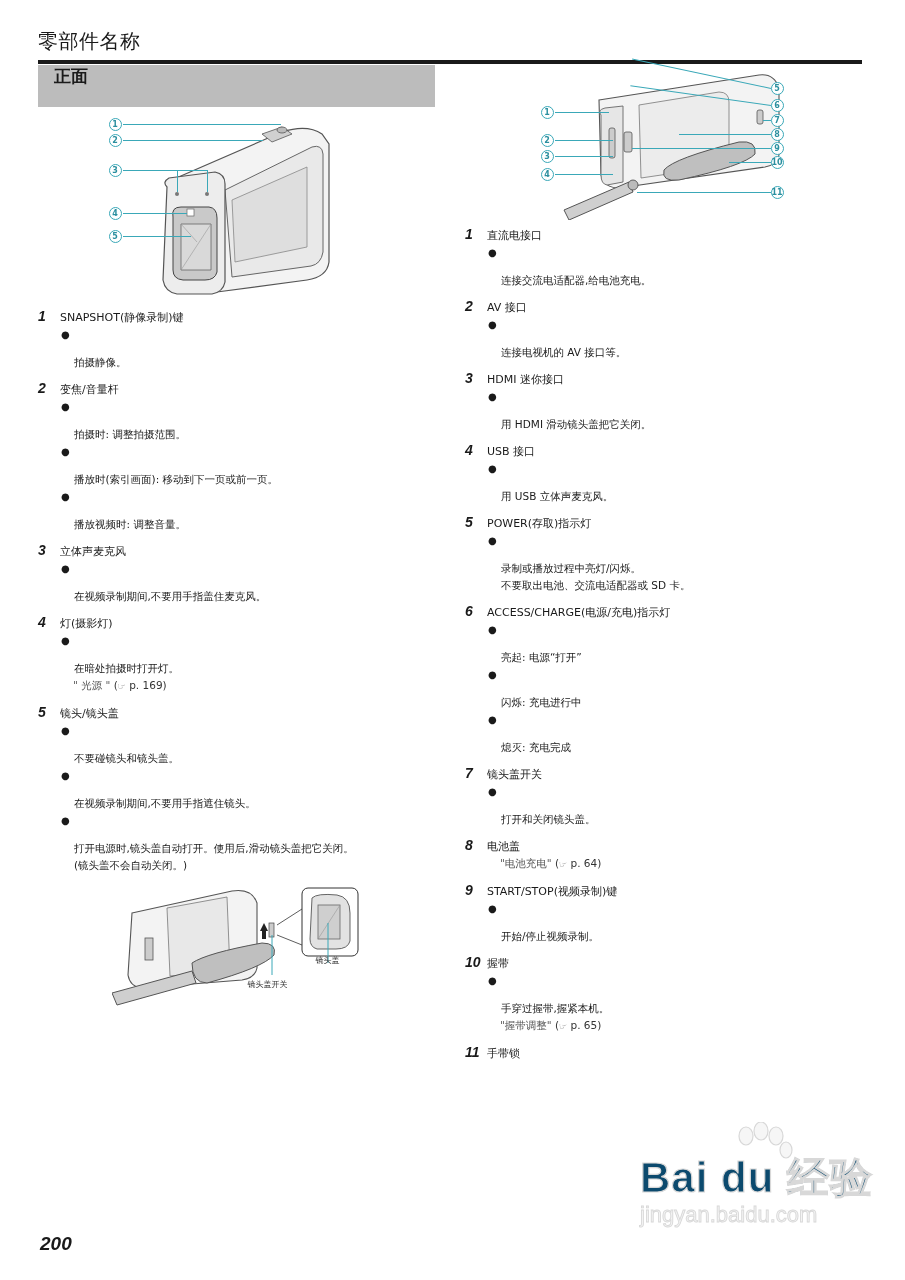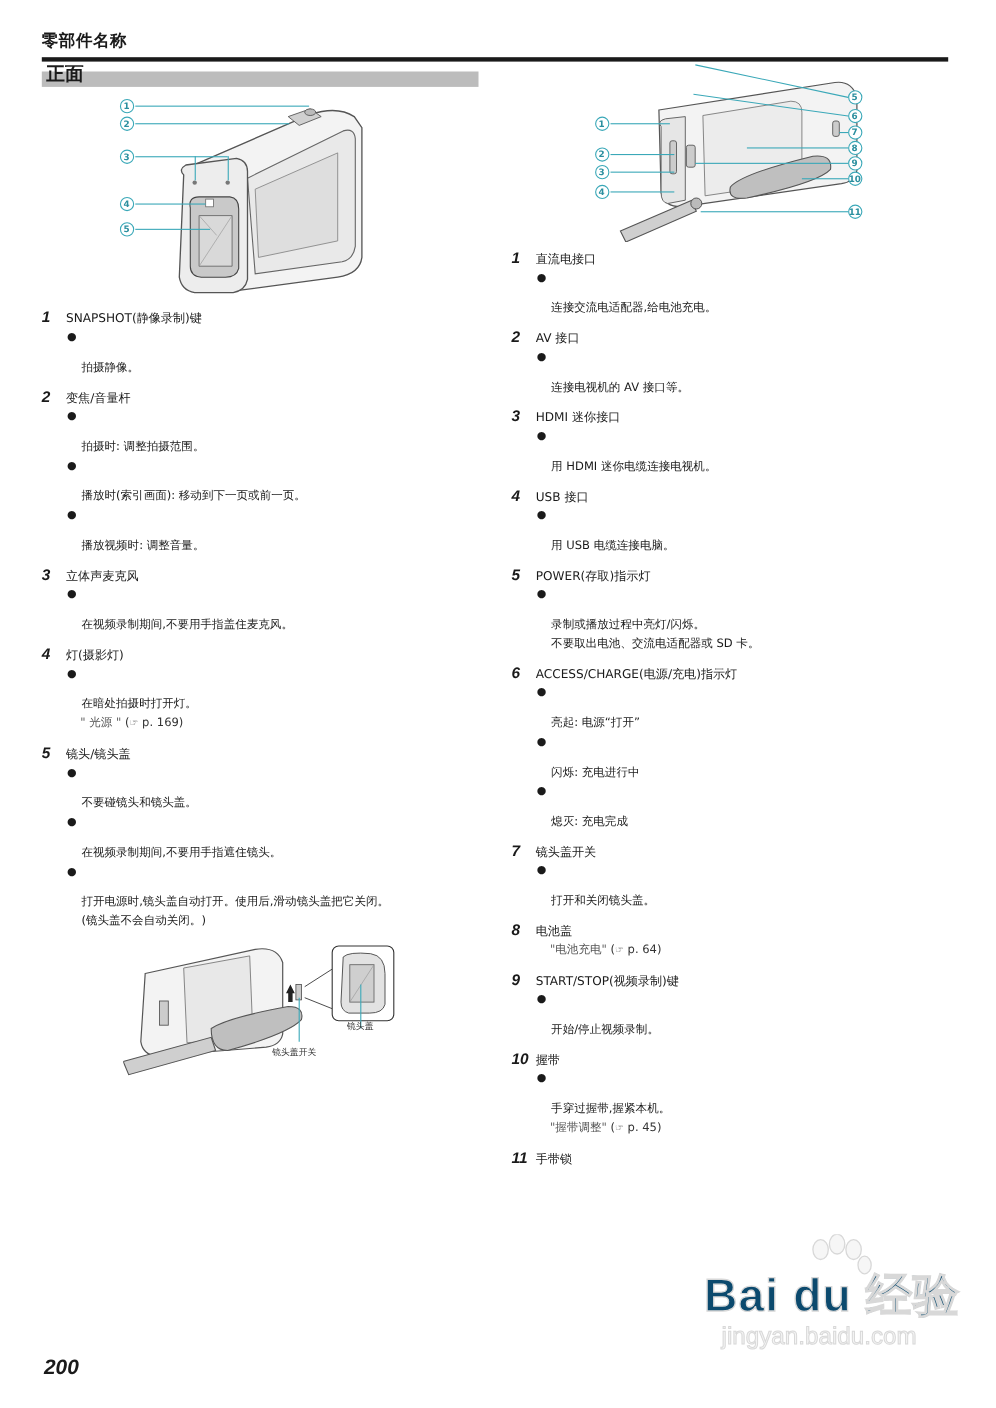--- a/index.html
+++ b/index.html
@@ -1,25 +1,25 @@
 <!DOCTYPE html>
 <html><head>
 <meta charset="utf-8">
 <style>
   html, body { margin: 0; padding: 0; background: #ffffff; }
   body { width: 905px; height: 1280px; position: relative; overflow: hidden;
          font-family: "DejaVu Sans", "Liberation Sans", sans-serif; color: #1a1a1a; }
   .page-header { position: absolute; left: 38px; top: 28px; width: 824px; }
-  .page-header .title { font-size: 15px; font-weight: bold; letter-spacing: 0.5px; }
+  .page-header .title { font-size: 20px; font-weight: normal; letter-spacing: 0.5px; }
   .page-header .rule { margin-top: 5px; height: 4px; background: #1a1a1a; }
 
   .column { position: absolute; top: 65px; width: 397px; }
   .column.left { left: 38px; }
   .column.right { left: 465px; }
-  .section-bar { height: 14px; background: #bcbcbc; display: flex; align-items: flex-end; padding-left: 4px; }
+  .section-bar { height: 42px; background: #bcbcbc; display: flex; align-items: flex-start; padding-left: 16px; }
   .section-bar span { font-size: 17px; font-weight: bold; color: #1a1a1a; }
 
   .figure { position: relative; margin: 0 auto; }
   .items { margin-top: 8px; }
   .item { margin-bottom: 9px; }
   .item-head { display: flex; align-items: baseline; font-size: 11px; line-height: 16px; }
   .item-num { font-family: "Liberation Sans", sans-serif; font-style: italic; font-weight: bold; font-size: 14px; width: 22px; flex: none; }
   .bullet { display: flex; font-size: 10.5px; line-height: 17px; padding-left: 23px; }
   .bullet .dot { width: 13px; flex: none; font-size: 10px; }
   .bullet .txt { white-space: pre-line; margin-top: 28px; }
@@ -31,21 +31,21 @@
              font-size: 8px; line-height: 11px; text-align: center; color: #2b8f9f; background: #fff; font-weight: bold; }
   .leader { position: absolute; height: 1.2px; background: #3aa8b8; }
   .vleader { position: absolute; width: 1.2px; background: #3aa8b8; }
 
   .page-number { position: absolute; left: 40px; top: 1233px; font-family: "Liberation Sans", sans-serif;
                  font-style: italic; font-weight: bold; font-size: 19px; }
   .watermark { position: absolute; left: 640px; top: 1150px; width: 240px; height: 110px; color: #e6e6e6; }
   .watermark .brand { font-family: "Liberation Sans", sans-serif; font-size: 42px; font-weight: bold;
                       color: #0c4a6e; -webkit-text-stroke: 1.2px #d8d8d8; letter-spacing: 1px; }
   .watermark .url { font-family: "Liberation Sans", sans-serif; font-size: 22px; color: #f4f4f4;
-                    -webkit-text-stroke: 0.9px #d8d8d8; margin-top: -4px; margin-left: 16px; }
+                    -webkit-text-stroke: 0.9px #d8d8d8; margin-top: -4px; }
   .fig-label { position: absolute; font-size: 8px; color: #333; }
 </style>
 </head>
 <body>
 
 <div class="page-header">
   <div class="title">零部件名称</div>
   <div class="rule"></div>
 </div>
 
@@ -238,31 +238,31 @@
           <span class="txt">连接电视机的 AV 接口等。</span>
         </div>
     </div>
     <div class="item">
       <div class="item-head">
           <span class="item-num">3</span>
           <span>HDMI 迷你接口</span>
         </div>
       <div class="bullet">
           <span class="dot">●</span>
-          <span class="txt">用 HDMI 迷你电缆连接电视机。</span>
+          <span class="txt">用 HDMI 滑动镜头盖把它关闭。</span>
         </div>
     </div>
     <div class="item">
       <div class="item-head">
           <span class="item-num">4</span>
           <span>USB 接口</span>
         </div>
       <div class="bullet">
           <span class="dot">●</span>
-          <span class="txt">用 USB 电缆连接电脑。</span>
+          <span class="txt">用 USB 立体声麦克风。</span>
         </div>
     </div>
     <div class="item">
       <div class="item-head">
           <span class="item-num">5</span>
           <span>POWER(存取)指示灯</span>
         </div>
       <div class="bullet">
           <span class="dot">●</span>
           <span class="txt">录制或播放过程中亮灯/闪烁。
@@ -316,21 +316,21 @@
     </div>
     <div class="item">
       <div class="item-head">
           <span class="item-num">10</span>
           <span>握带</span>
         </div>
       <div class="bullet">
           <span class="dot">●</span>
           <span class="txt">手穿过握带,握紧本机。</span>
         </div>
-      <div class="ref"><span class="q">"握带调整"</span> (<span class="icon">☞</span> <span>p. 45</span>)</div>
+      <div class="ref"><span class="q">"握带调整"</span> (<span class="icon">☞</span> <span>p. 65</span>)</div>
     </div>
     <div class="item">
       <div class="item-head">
           <span class="item-num">11</span>
           <span>手带锁</span>
         </div>
     </div>
   </div>
 </div>
 

